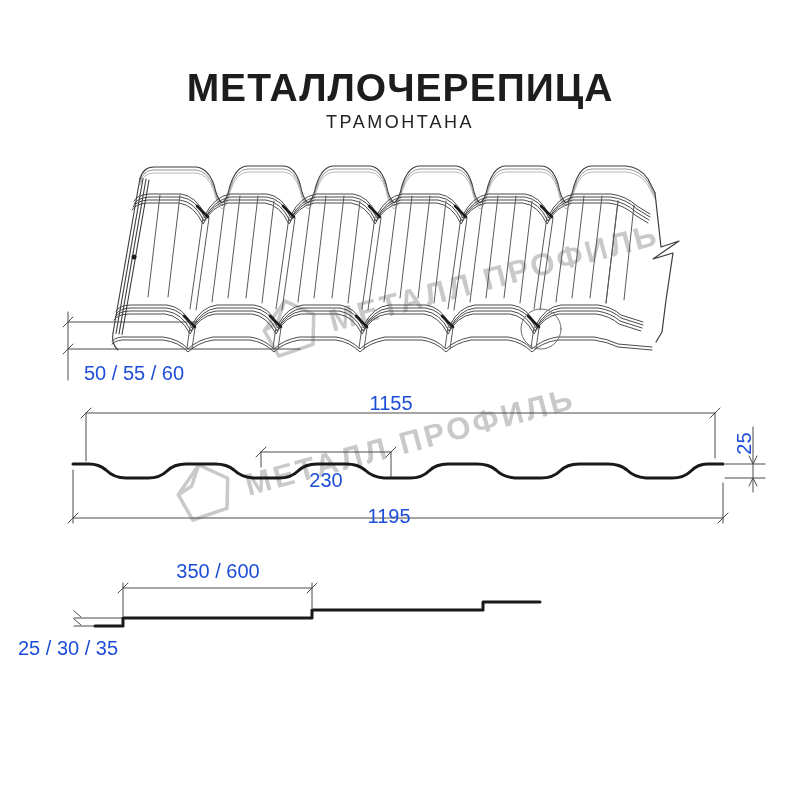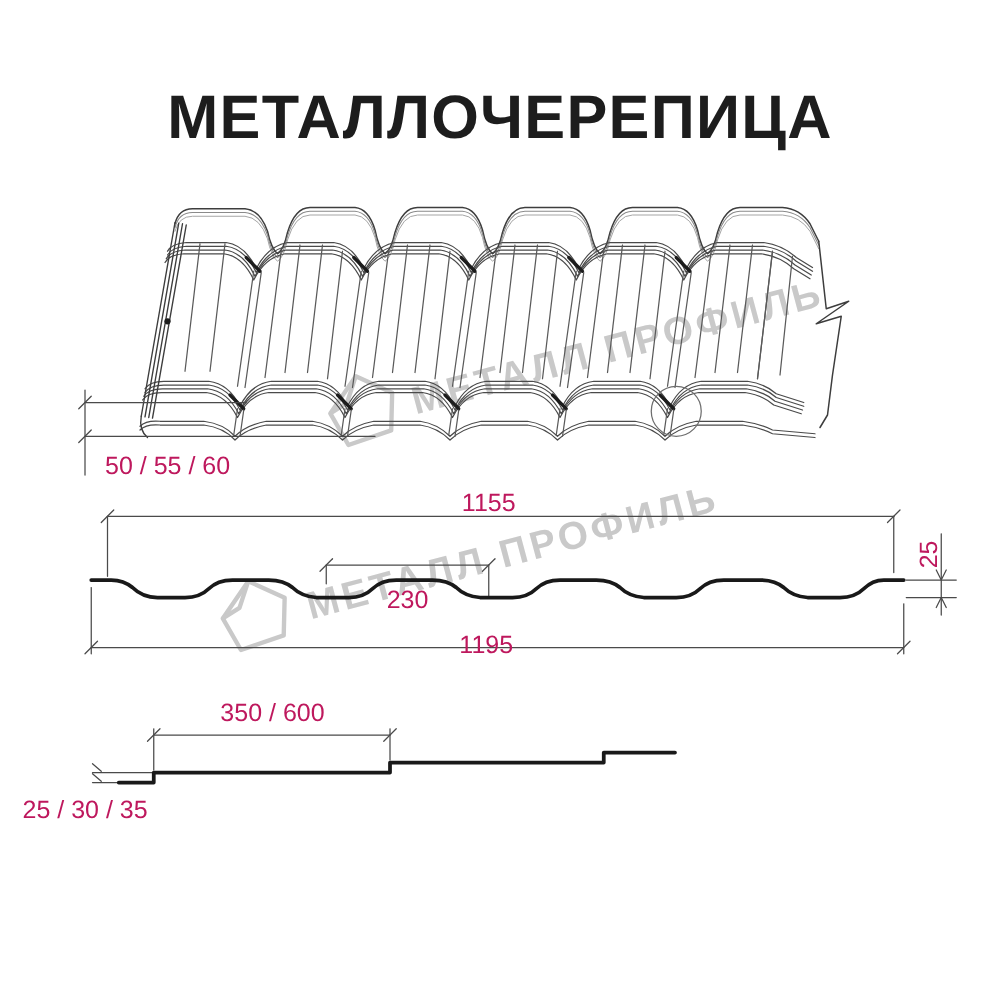--- a/index.html
+++ b/index.html
@@ -2,52 +2,53 @@
 <html><head>
 <meta charset="utf-8">
 <style>
   html,body{margin:0;padding:0;background:#ffffff;}
   .canvas{
     position:relative;width:800px;height:800px;background:#ffffff;overflow:hidden;
     font-family:"Liberation Sans", sans-serif;color:#1f1f1f;
   }
   .title{
     position:absolute;top:66px;left:0;width:800px;text-align:center;
-    font-size:49px;font-weight:800;letter-spacing:1px;color:#1d1d1d;
+    font-size:39px;font-weight:800;letter-spacing:1px;color:#1d1d1d;
   }
   .subtitle{
     position:absolute;top:112px;left:0;width:800px;text-align:center;
     font-size:18px;font-weight:400;letter-spacing:2.5px;color:#222;
   }
   .wm-text{
     position:absolute;font-size:31px;font-weight:700;letter-spacing:3px;
     color:#c9c9c9;white-space:nowrap;transform:rotate(-15deg);transform-origin:0 50%;
     z-index:1;user-select:none;
   }
   #wm1{left:330px;top:304px;}
   #wm2{left:246px;top:468px;}
   svg.art{position:absolute;left:0;top:0;z-index:2;}
   .dim{
-    position:absolute;font-size:20px;color:#be185d;white-space:nowrap;z-index:3;
+    position:absolute;font-size:20px;color:#1d4ed8;white-space:nowrap;z-index:3;
   }
   .dim.center{transform:translateX(-50%);}
   #dim-50-55-60{left:84px;top:362px;}
   #dim-1155{left:391px;top:392px;}
   #dim-230{left:326px;top:429px;margin-top:40px;}
   #dim-1195{left:389px;top:505px;}
   #dim-25{left:733px;top:432px;transform:rotate(-90deg);transform-origin:50% 50%;}
   #dim-350-400{left:218px;top:560px;}
   #dim-25-30-35{left:18px;top:637px;}
 </style>
 </head>
 <body>
 
 <div class="canvas">
 
   <div class="title">МЕТАЛЛОЧЕРЕПИЦА</div>
+  <div class="subtitle">ТРАМОНТАНА</div>
 
   <div class="wm-text" id="wm1">МЕТАЛЛ ПРОФИЛЬ</div>
   <div class="wm-text" id="wm2">МЕТАЛЛ ПРОФИЛЬ</div>
 
   <svg class="art" width="800" height="800" viewBox="0 0 800 800">
     <defs>
 
       <g id="mod-lines" stroke="#5a5a5a" stroke-width="1">
         <line x1="-2" y1="217" x2="-15" y2="309"></line>
         <line x1="4" y1="218" x2="-9" y2="310"></line>

